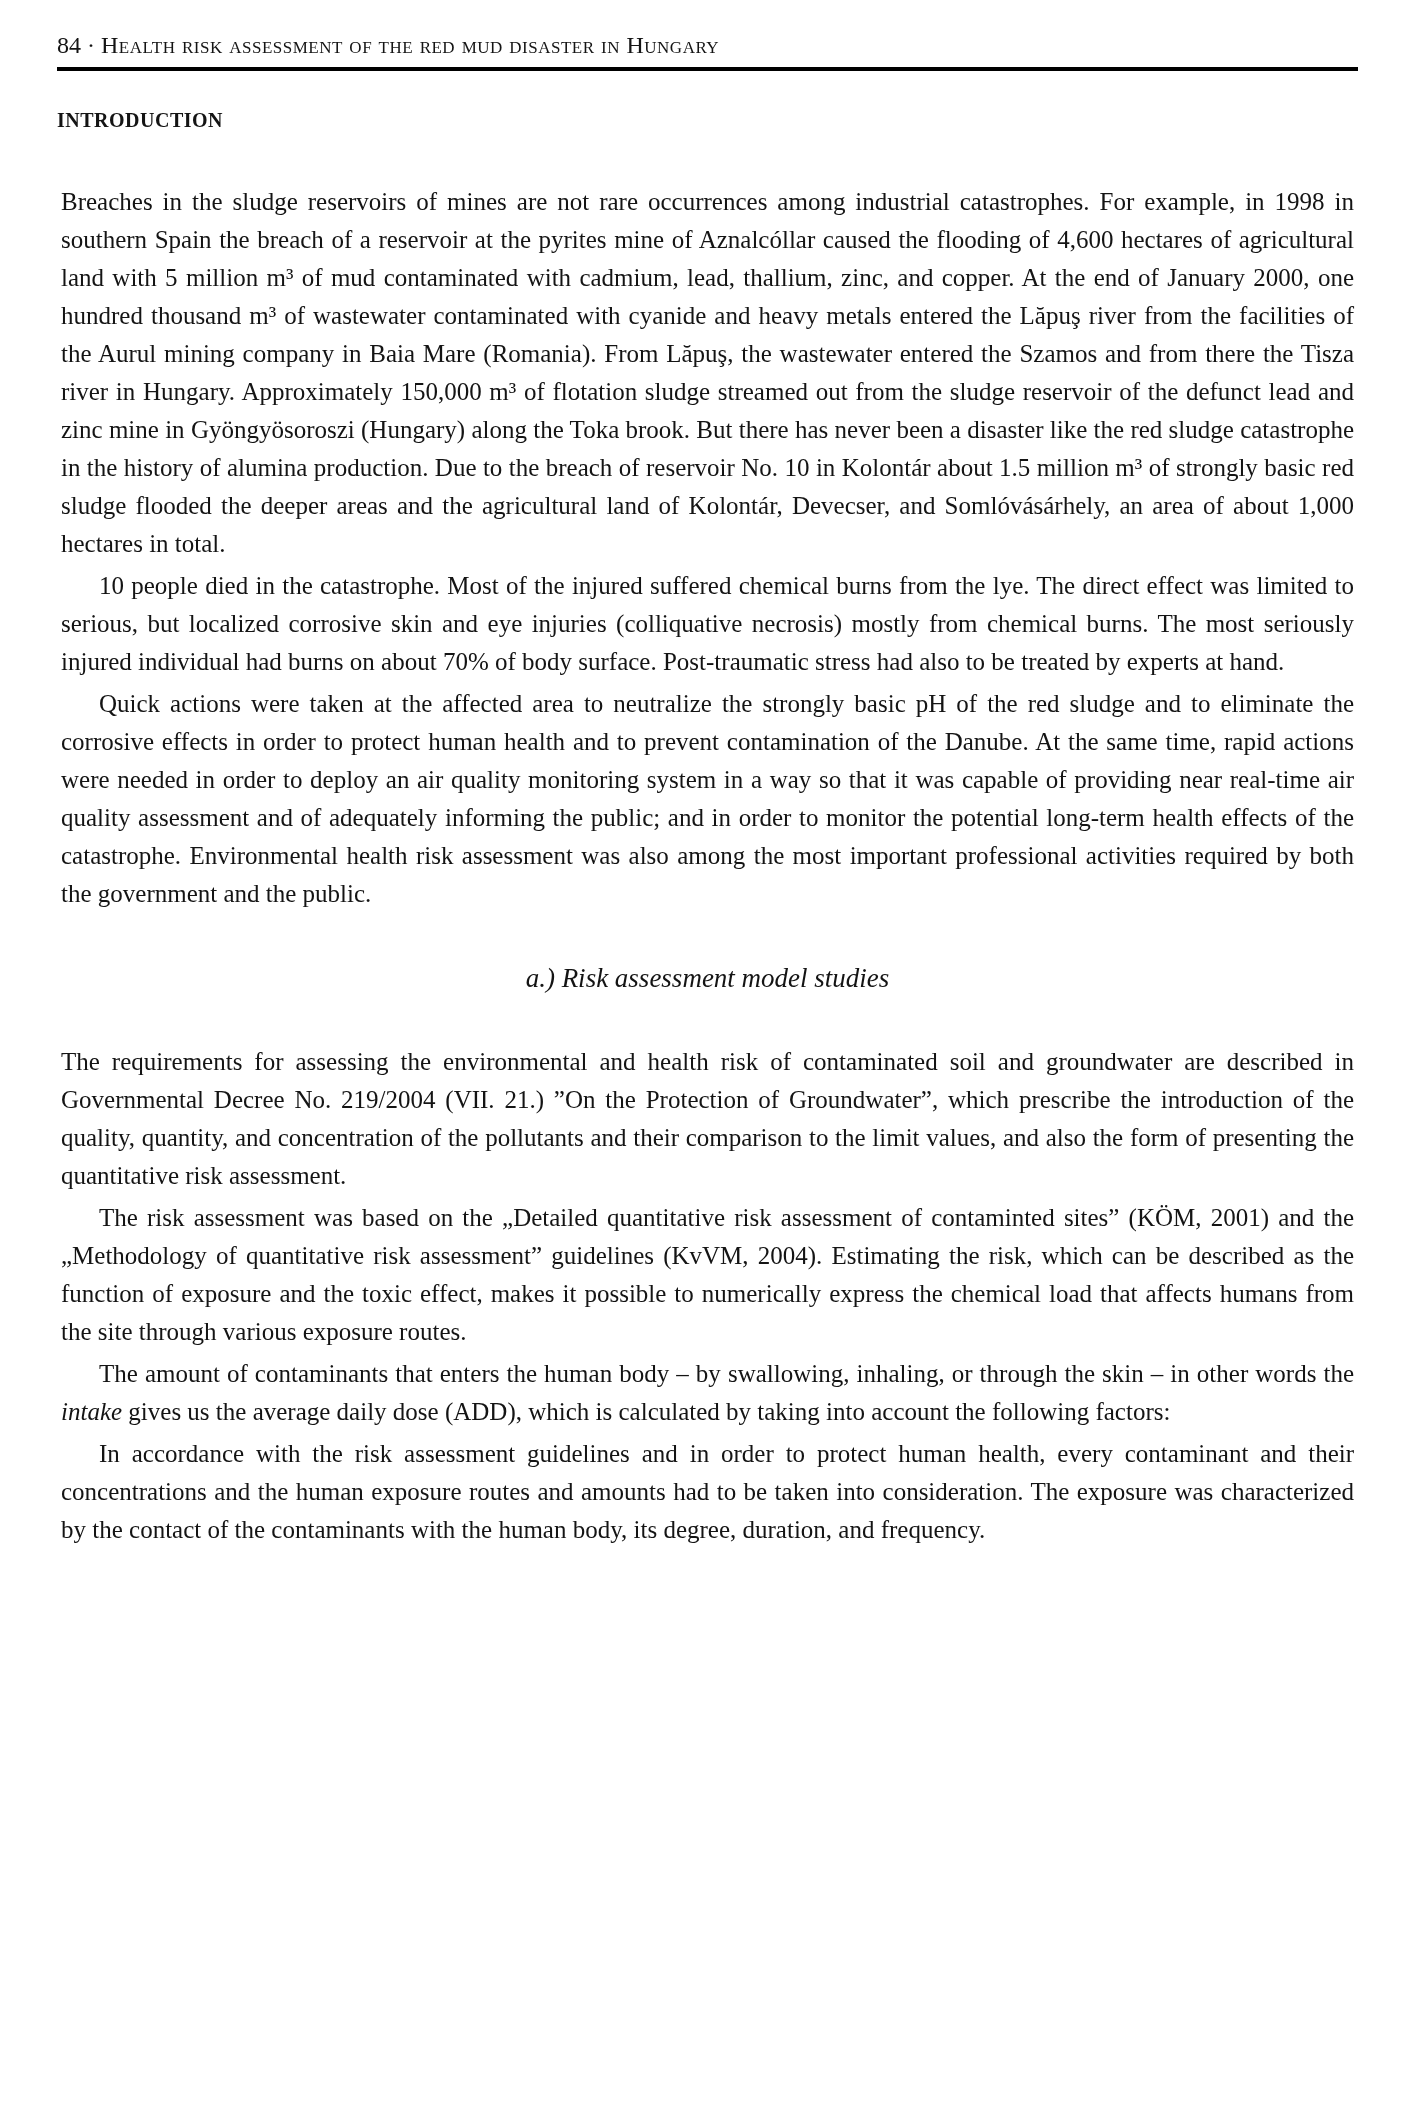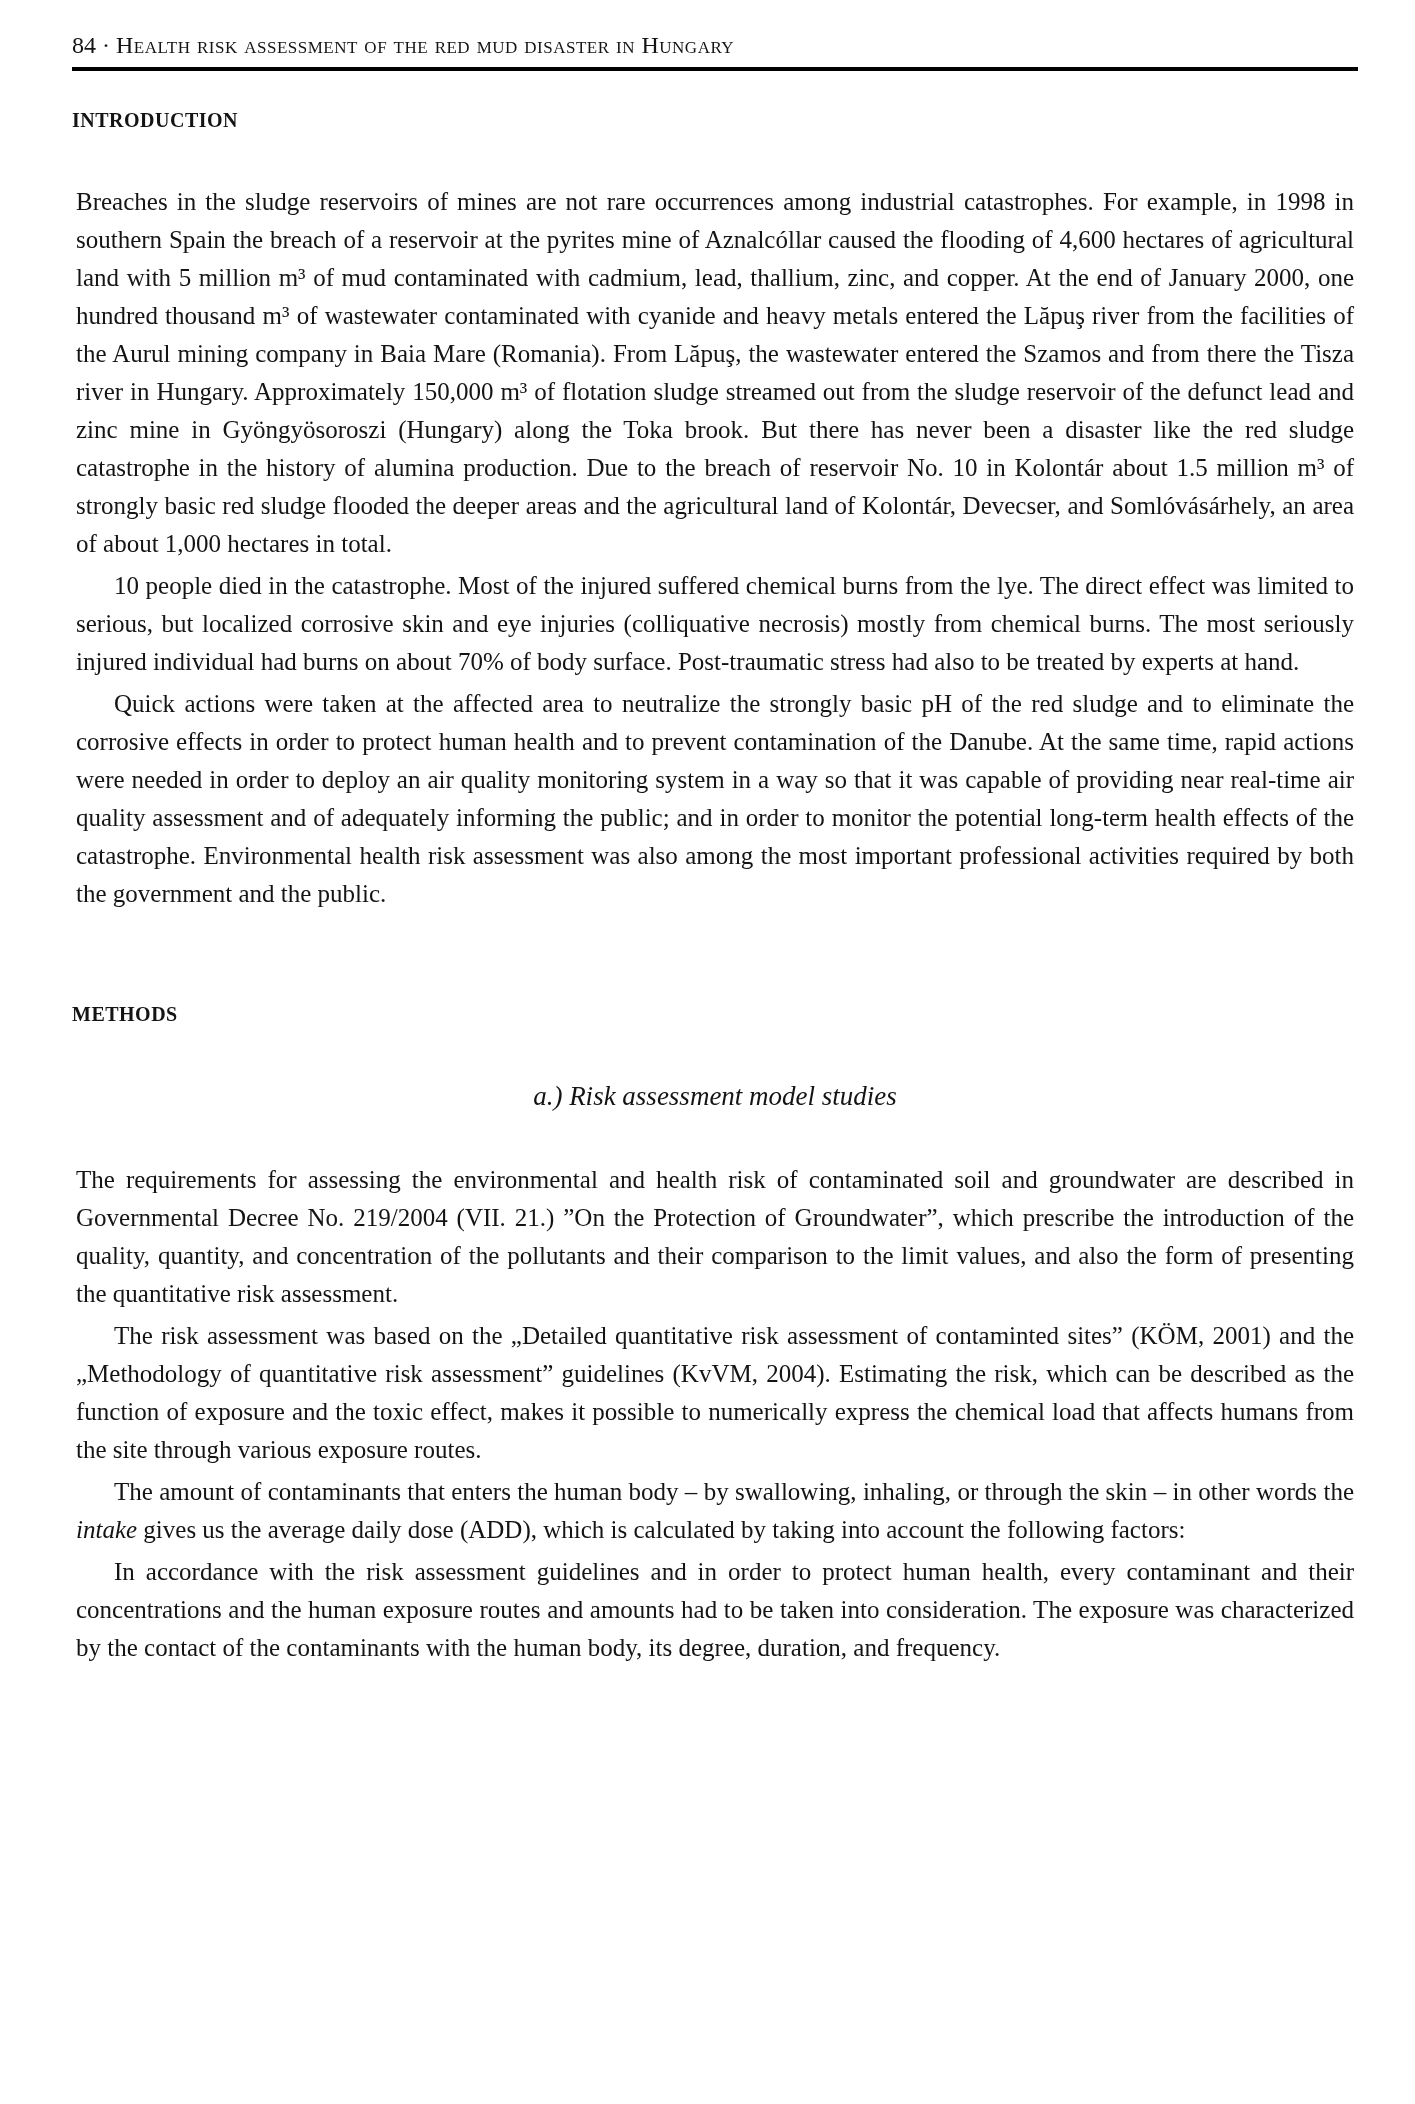--- a/index.html
+++ b/index.html
@@ -7,21 +7,21 @@
     padding: 0;
     background: #ffffff;
   }
   .page {
     position: relative;
     width: 1415px;
     height: 2104px;
     margin: 0 auto;
     background: #ffffff;
     box-sizing: border-box;
-    padding: 30px 57px 0 72px;
+    padding: 30px 57px 0 57px;
     font-family: "Liberation Serif", serif;
     color: #141414;
     overflow: hidden;
   }
   .running-head {
     font-size: 24px;
     line-height: 30px;
     white-space: nowrap;
   }
   .running-head .sep {
@@ -82,21 +82,20 @@
   </header>
 
   <section>
     <h1 class="intro-heading">INTRODUCTION</h1>
     <p class="body-par">Breaches in the sludge reservoirs of mines are not rare occurrences among industrial catastrophes. For example, in 1998 in southern Spain the breach of a reservoir at the pyrites mine of Aznalcóllar caused the flooding of 4,600 hectares of agricultural land with 5 million m³ of mud contaminated with cadmium, lead, thallium, zinc, and copper. At the end of January 2000, one hundred thousand m³ of wastewater contaminated with cyanide and heavy metals entered the Lăpuş river from the facilities of the Aurul mining company in Baia Mare (Romania). From Lăpuş, the wastewater entered the Szamos and from there the Tisza river in Hungary. Approximately 150,000 m³ of flotation sludge streamed out from the sludge reservoir of the defunct lead and zinc mine in Gyöngyösoroszi (Hungary) along the Toka brook. But there has never been a disaster like the red sludge catastrophe in the history of alumina production. Due to the breach of reservoir No. 10 in Kolontár about 1.5 million m³ of strongly basic red sludge flooded the deeper areas and the agricultural land of Kolontár, Devecser, and Somlóvásárhely, an area of about 1,000 hectares in total.</p>
     <p class="body-par indent">10 people died in the catastrophe. Most of the injured suffered chemical burns from the lye. The direct effect was limited to serious, but localized corrosive skin and eye injuries (colliquative necrosis) mostly from chemical burns. The most seriously injured individual had burns on about 70% of body surface. Post-traumatic stress had also to be treated by experts at hand.</p>
     <p class="body-par indent">Quick actions were taken at the affected area to neutralize the strongly basic pH of the red sludge and to eliminate the corrosive effects in order to protect human health and to prevent contamination of the Danube. At the same time, rapid actions were needed in order to deploy an air quality monitoring system in a way so that it was capable of providing near real-time air quality assessment and of adequately informing the public; and in order to monitor the potential long-term health effects of the catastrophe. Environmental health risk assessment was also among the most important professional activities required by both the government and the public.</p>
   </section>
 
   <section>
-    <h1 class="methods-heading">METHODS</h1>
     <h2 class="subheading">a.) Risk assessment model studies</h2>
     <p class="body-par">The requirements for assessing the environmental and health risk of contaminated soil and groundwater are described in Governmental Decree No. 219/2004 (VII. 21.) ”On the Protection of Groundwater”, which prescribe the introduction of the quality, quantity, and concentration of the pollutants and their comparison to the limit values, and also the form of presenting the quantitative risk assessment.</p>
     <p class="body-par indent">The risk assessment was based on the „Detailed quantitative risk assessment of contaminted sites” (KÖM, 2001) and the „Methodology of quantitative risk assessment” guidelines (KvVM, 2004). Estimating the risk, which can be described as the function of exposure and the toxic effect, makes it possible to numerically express the chemical load that affects humans from the site through various exposure routes.</p>
     <p class="body-par indent"><span>The amount of contaminants that enters the human body – by swallowing, inhaling, or through the skin – in other words the </span><em>intake</em><span> gives us the average daily dose (ADD), which is calculated by taking into account the following factors:</span></p>
     <p class="body-par indent">In accordance with the risk assessment guidelines and in order to protect human health, every contaminant and their concentrations and the human exposure routes and amounts had to be taken into consideration. The exposure was characterized by the contact of the contaminants with the human body, its degree, duration, and frequency.</p>
   </section>
 
 </div>
 
 </body></html>

